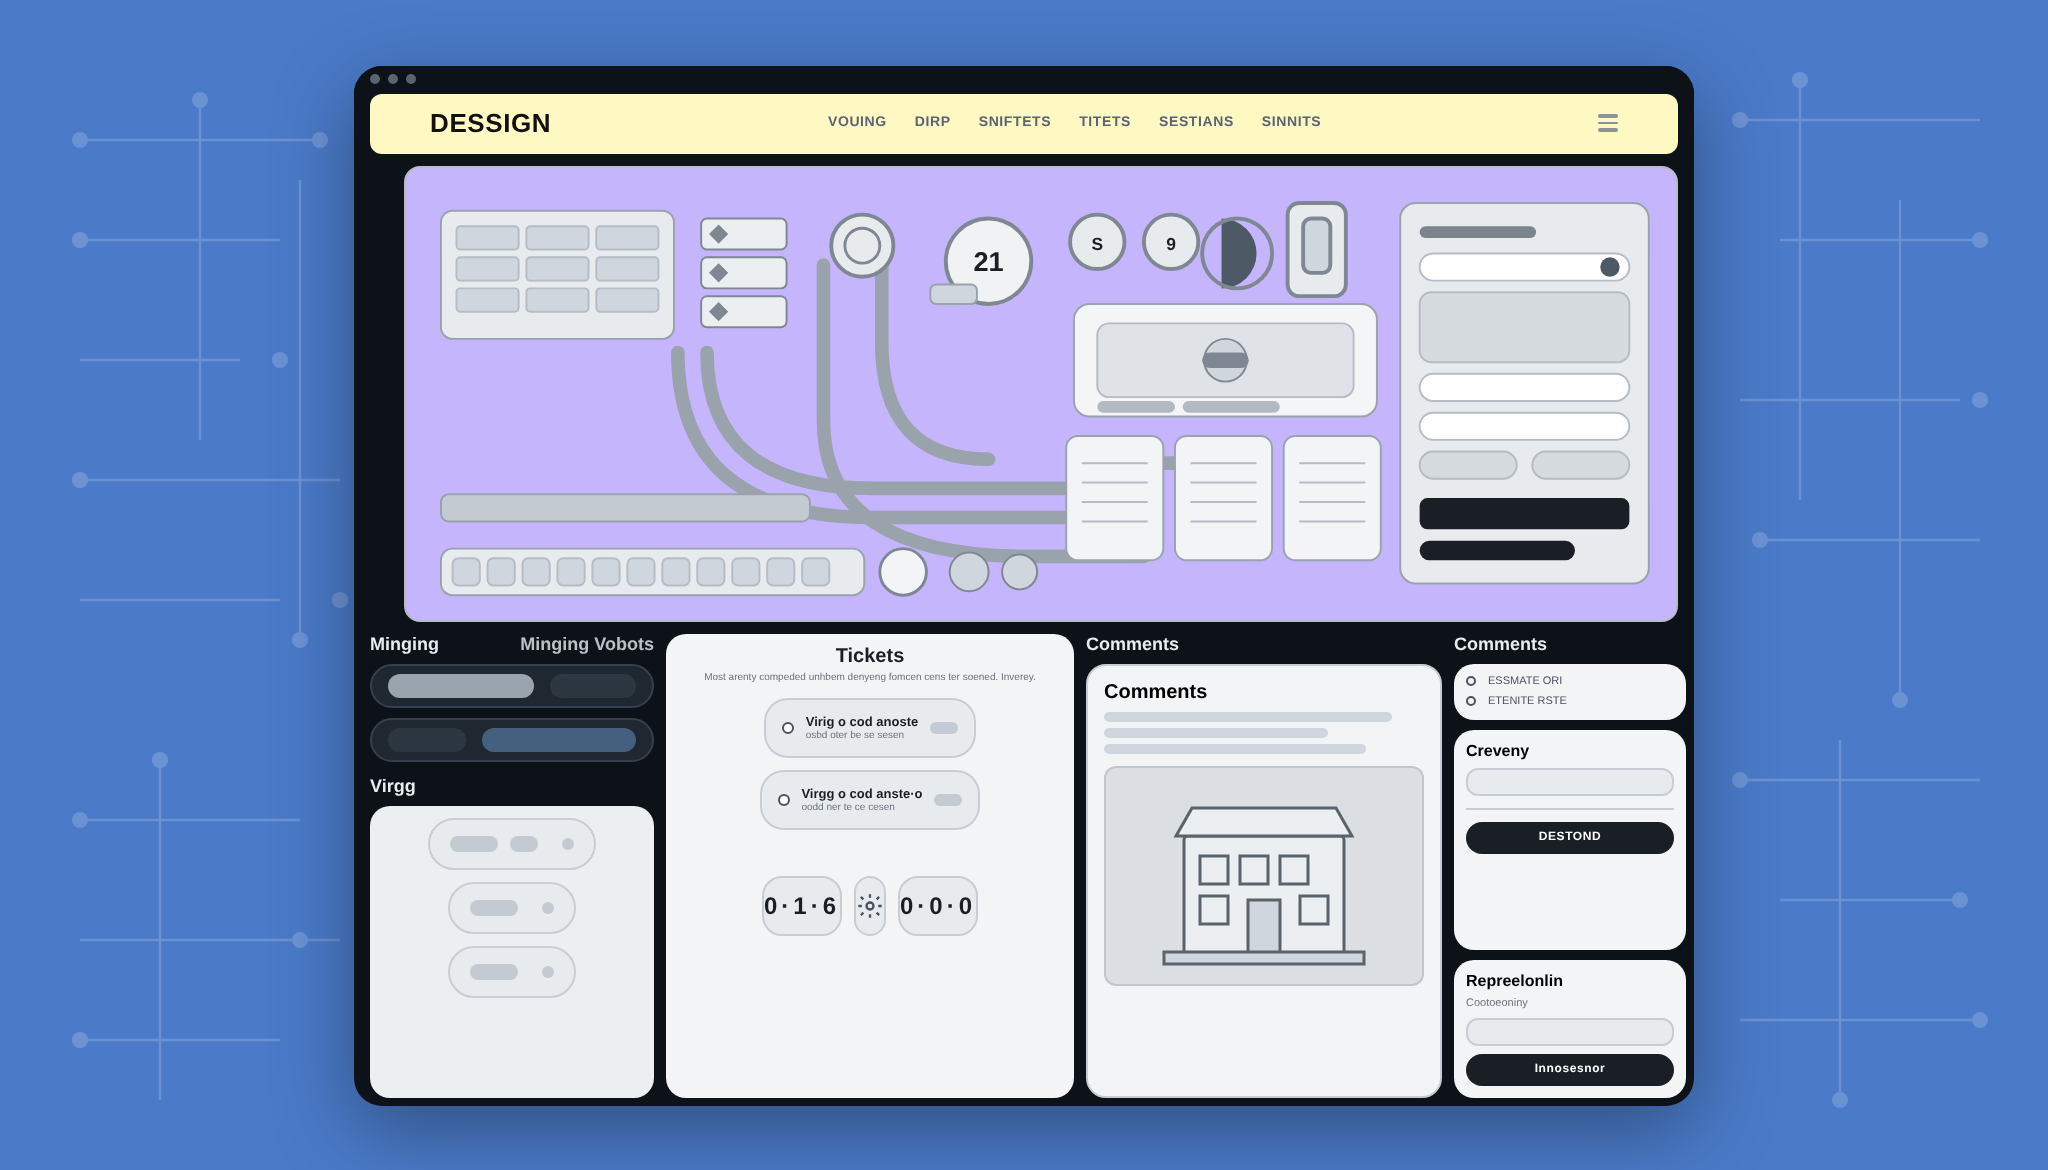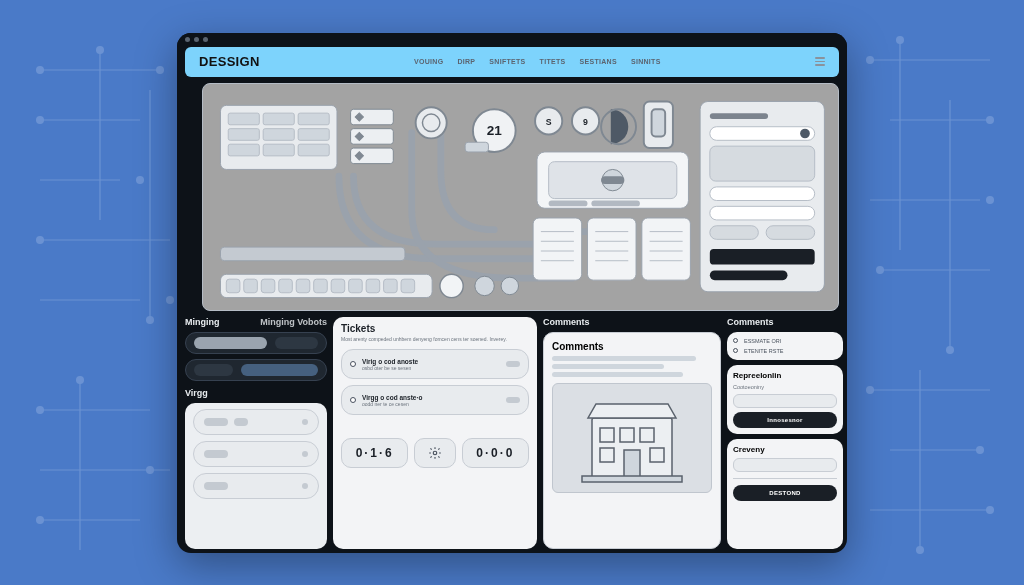--- a/index.html
+++ b/index.html
@@ -27,38 +27,38 @@
     box-shadow: 0 12px 40px rgba(0,0,0,.35);
   }
   .titlebar {
     height: 14px;
     background: #0d1218;
     display: flex; align-items: center; gap:4px;
     padding: 4px 8px;
   }
   .titlebar .dot { width:5px; height:5px; border-radius:50%; background:#5a6470; }
   .header {
-    background: #7dd3fc;
+    background: #fef9c3;
     height: 30px;
     margin: 0 8px;
     border-radius: 6px;
     display: flex; align-items: center;
-    padding: 0 14px;
+    padding: 0 30px;
     gap: 24px;
   }
   .logo { font-weight: 900; font-size: 13px; letter-spacing: .3px; color:#111; }
   .nav { display:flex; gap:14px; flex:1; justify-content:center; font-size:7px; color:#5b6470; font-weight:700; text-transform:uppercase; letter-spacing:.3px; }
   .nav span { cursor:pointer; }
   .hamb { display:flex; flex-direction:column; gap:2px; }
   .hamb div { width:10px; height:1.5px; background:#8a929c; border-radius:1px; }
 
   .dashboard {
     margin: 6px 8px 0 25px;
     height: 228px;
-    background: #a3a3a3;
+    background: #c4b5fd;
     border-radius: 8px;
     position: relative;
     overflow: hidden;
     border: 1px solid #b5bcc5;
   }
   .dash-svg { position:absolute; inset:0; }
 
   
   .lower {
     height: 232px;
@@ -79,20 +79,21 @@
     border:1px solid #364150;
   }
   .pill .seg { background:#3a4656; height:12px; border-radius:8px; flex:1; }
   .pill .seg.light { background:#9aa4af; }
   .pill .seg.dark { background:#2d3742; }
   .card {
     background:#f3f4f6; border-radius:10px;
     display:flex; flex-direction:column;
     overflow:hidden;
     color:#1a1f26;
+    align-items:center;
   }
   .card h4 { font-size:10px; font-weight:900; padding:6px 8px 2px 8px;}
   .card .sub { font-size:5px; color:#6a727c; padding:0 8px 4px 8px; line-height:1.3; }
   .ticket-row {
     margin:3px 8px; background:#e8ebee; border-radius:12px; height:30px;
     display:flex; align-items:center; padding:0 8px; gap:6px;
     border:1px solid #c8cdd4;
   }
   .ticket-row .handle { width:6px; height:6px; border-radius:50%; background:#fff; border:1.5px solid #4a5260; }
   .ticket-row .txt { display:flex; flex-direction:column; flex:1; }
@@ -432,27 +433,27 @@
       <div class="rcol-card">
         <div class="chip-row">
             <span class="cdot"></span>
             <span>ESSMATE ORI</span>
           </div>
         <div class="chip-row">
             <span class="cdot"></span>
             <span>ETENITE RSTE</span>
           </div>
       </div>
+      <div class="rcol-card" style="flex:1">
+        <h5>Creveny</h5>
+        <div class="input"></div>
+        <div class="divline"></div>
+        <div class="btn-dark">DESTOND</div>
+      </div>
       <div class="rcol-card">
         <h5>Repreelonlin</h5>
         <span style="font-size:5.5px;color:#6a727c">Cootoeoniny</span>
         <div class="input"></div>
         <div class="btn-dark">Innosesnor</div>
       </div>
-      <div class="rcol-card" style="flex:1">
-        <h5>Creveny</h5>
-        <div class="input"></div>
-        <div class="divline"></div>
-        <div class="btn-dark">DESTOND</div>
-      </div>
     </div>
   </div>
 </div>
 
 </body></html>

